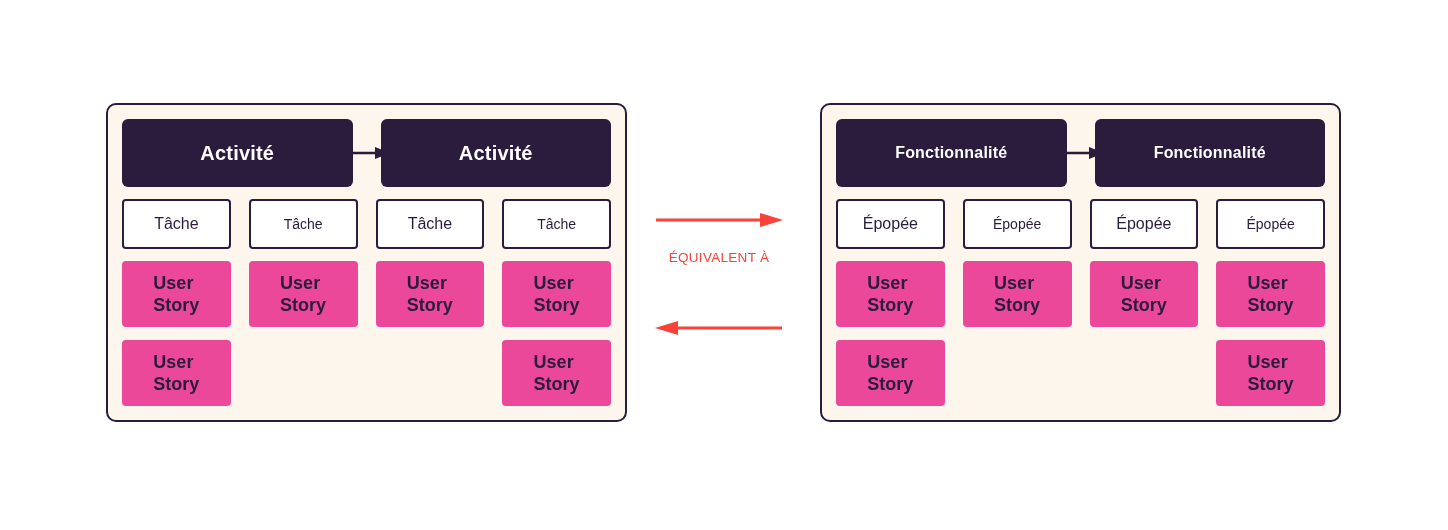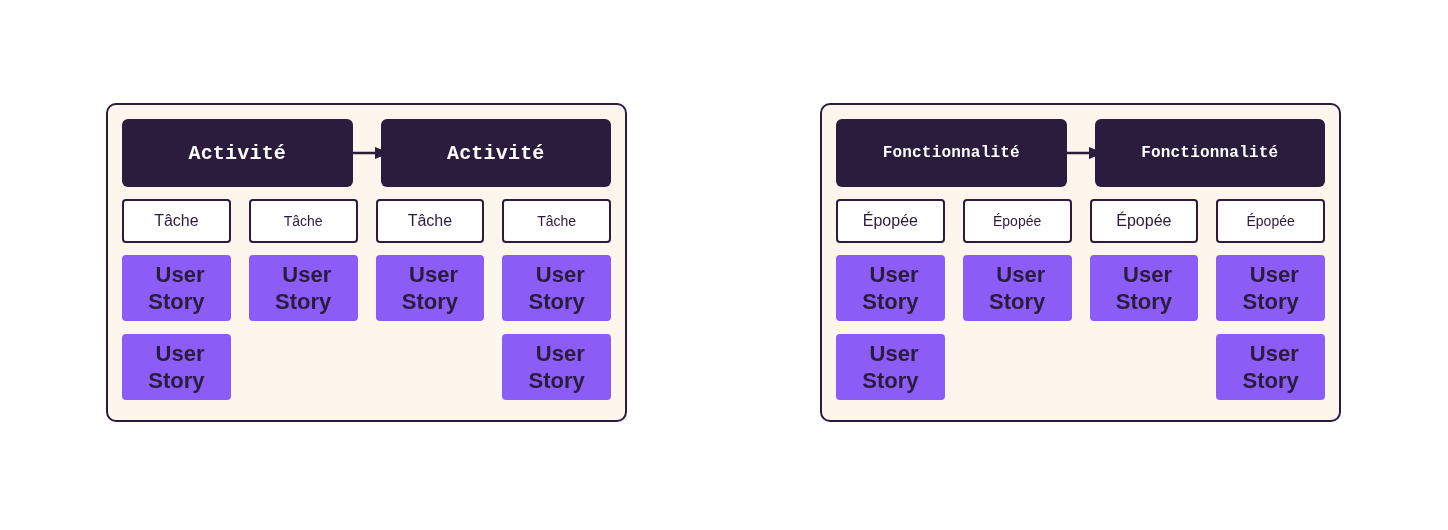--- a/index.html
+++ b/index.html
@@ -32,21 +32,20 @@
   }
   #panel-left  { left: 106px; }
   #panel-right { left: 820px; }
 
   
   .header-row {
     position: relative;
     display: flex;
     gap: 28px;
     height: 68px;
-    font-family: Liberation Mono, monospace;
   }
   .header-box {
     flex: 1 1 0;
     background: #2b1b3d;
     border-radius: 6px;
     display: flex;
     align-items: center;
     justify-content: center;
     color: #ffffff;
     text-align: center;
@@ -63,21 +62,21 @@
     transform: translate(-50%, -50%);
     width: 46px;
     height: 14px;
     pointer-events: none;
   }
 
   
   .sub-row {
     display: flex;
     gap: 18px;
-    height: 44px;
+    height: 50px;
     margin-top: 12px;
   }
   .sub-box {
     flex: 1 1 0;
     background: #ffffff;
     border: 2px solid #2b1b3d;
     border-radius: 4px;
     display: flex;
     align-items: center;
     justify-content: center;
@@ -91,30 +90,30 @@
   
   .story-grid {
     display: grid;
     grid-template-columns: repeat(4, 1fr);
     grid-template-rows: 66px 66px;
     column-gap: 18px;
     row-gap: 13px;
     margin-top: 12px;
   }
   .story-box {
-    background: #8b5cf6;
+    background: #ec4899;
     border-radius: 4px;
     display: flex;
     align-items: center;
     justify-content: center;
     color: #2b1b3d;
-    font-size: 22px;
+    font-size: 18px;
     font-weight: bold;
     line-height: 1.25;
-    text-align: right;
+    text-align: left;
   }
   .story-slot-empty { background: transparent; }
 
   
   #equiv {
     position: absolute;
     left: 655px;
     top: 200px;
     width: 140px;
     height: 140px;
@@ -168,20 +167,33 @@
       <div class="story-box">User<br>Story</div>
       <div class="story-box">User<br>Story</div>
 
       <div class="story-box">User<br>Story</div>
       <div class="story-slot-empty"></div>
       <div class="story-slot-empty"></div>
       <div class="story-box">User<br>Story</div>
     </div>
   </div>
 
+  <div id="equiv">
+    <svg class="eq-arrow" id="eq-arrow-right" viewBox="0 0 128 16">
+      <line x1="1" y1="8" x2="108" y2="8" stroke="#f9423a" stroke-width="3"></line>
+      <polygon points="105,1 128,8 105,15" fill="#f9423a"></polygon>
+    </svg>
+
+    <div id="equiv-label">ÉQUIVALENT À</div>
+
+    <svg class="eq-arrow" id="eq-arrow-left" viewBox="0 0 128 16">
+      <line x1="20" y1="8" x2="127" y2="8" stroke="#f9423a" stroke-width="3"></line>
+      <polygon points="23,1 0,8 23,15" fill="#f9423a"></polygon>
+    </svg>
+  </div>
 
   <div class="panel" id="panel-right">
 
     <div class="header-row">
       <div class="header-box small">Fonctionnalité</div>
       <div class="header-box small">Fonctionnalité</div>
       <svg class="hdr-arrow" viewBox="0 0 46 14">
         <line x1="0" y1="7" x2="33" y2="7" stroke="#2b1b3d" stroke-width="2.6"></line>
         <polygon points="31,1 46,7 31,13" fill="#2b1b3d"></polygon>
       </svg>

